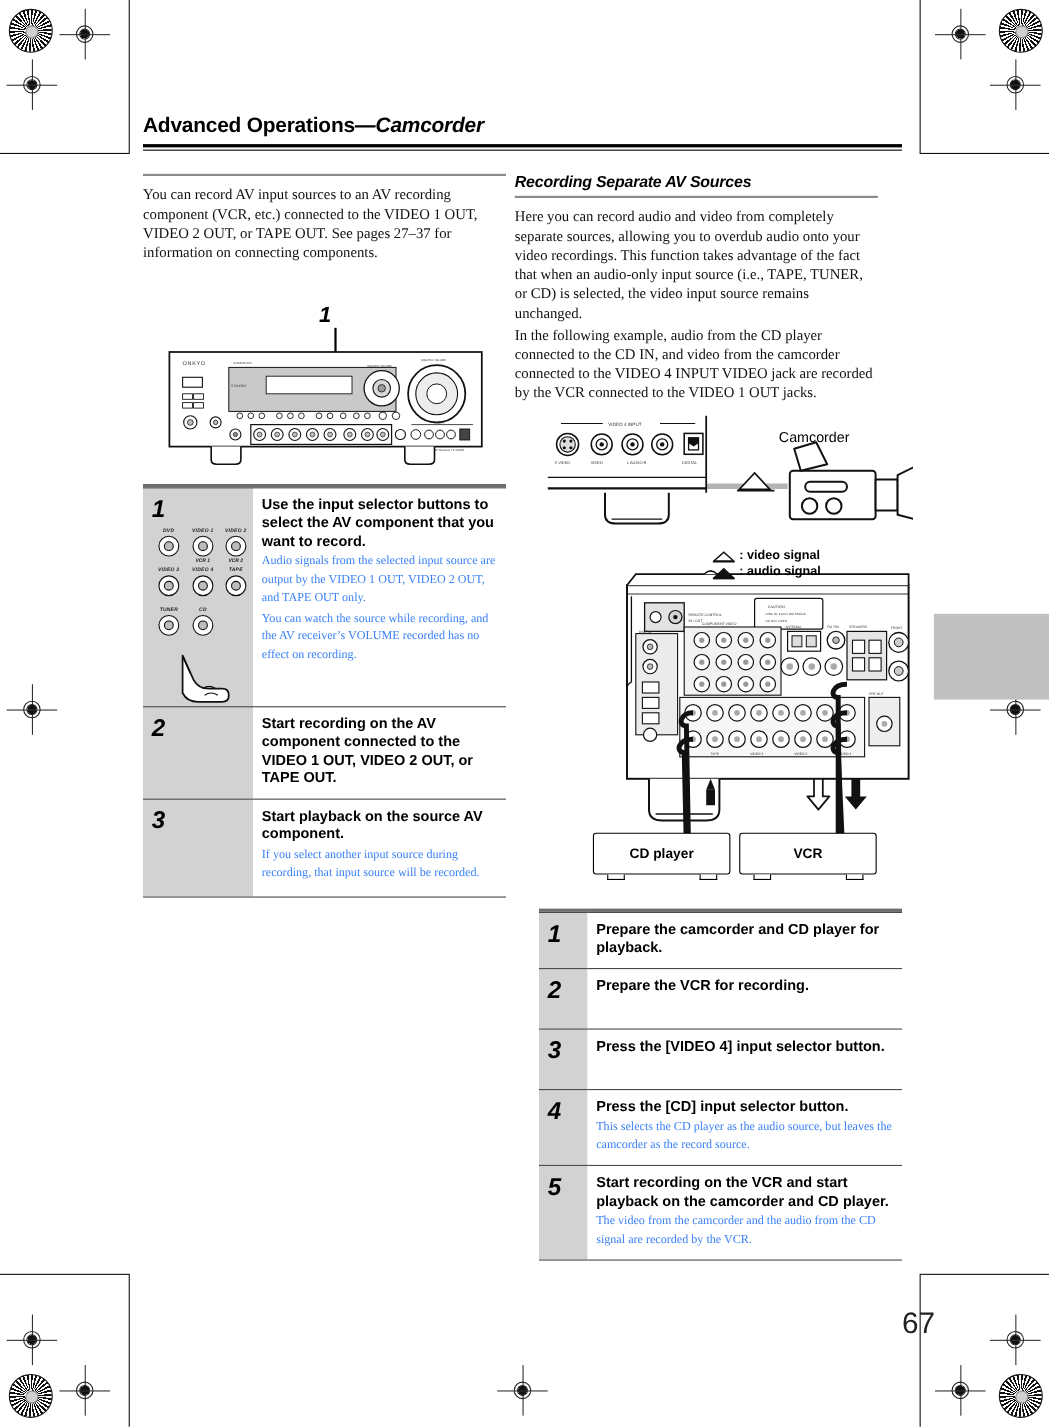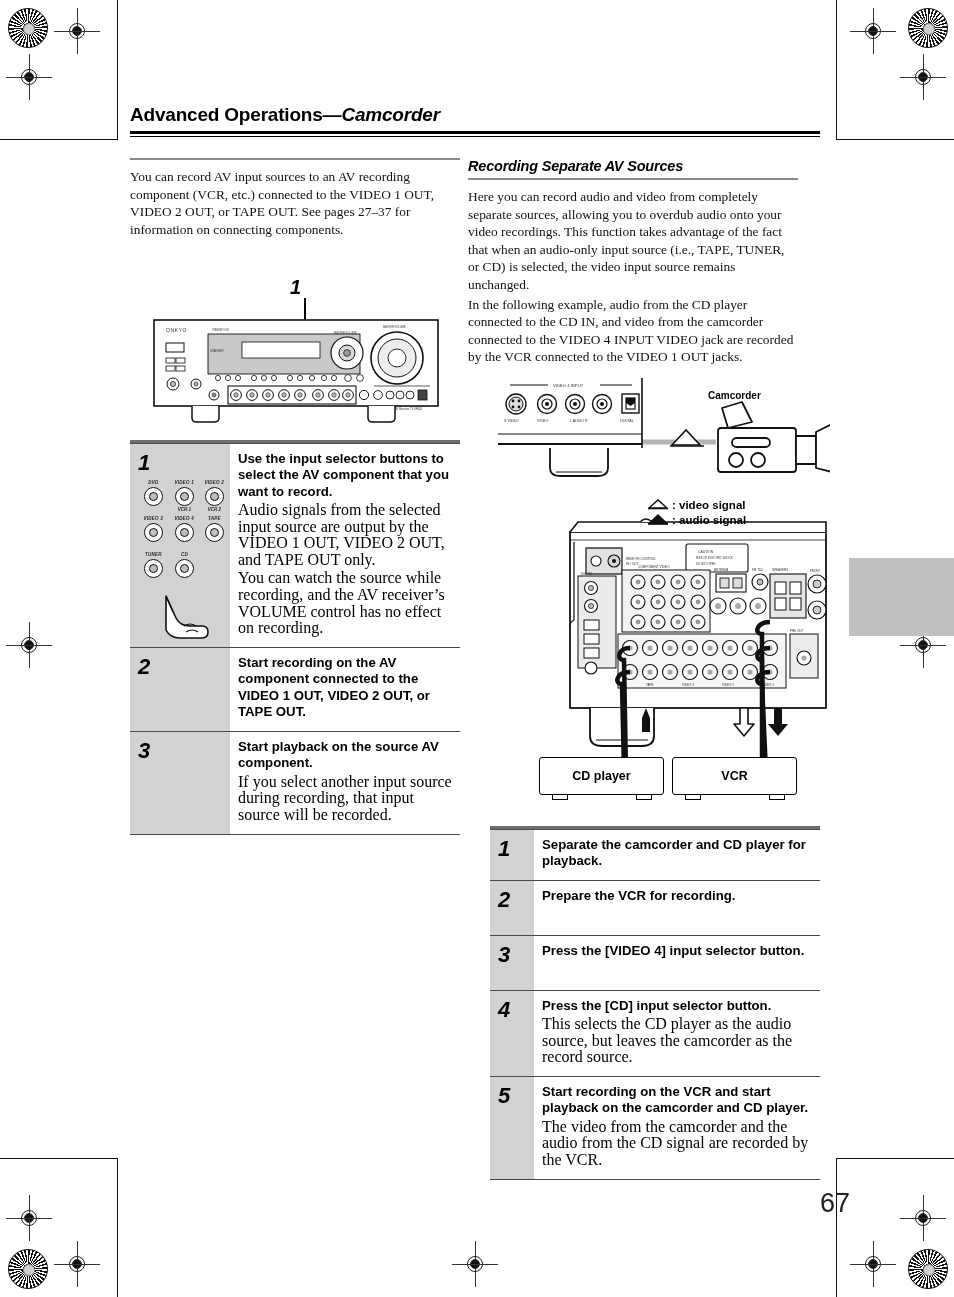--- a/index.html
+++ b/index.html
@@ -90,21 +90,21 @@
   }
   .steps td.num.wide{ width:92px; }
   .steps td.txt{ padding:7px 2px 10px 8px;margin-left:28px; }
   .steps .bold{
     font-family:"Liberation Sans", sans-serif;
     font-weight:bold; font-size:13.2px; line-height:16.5px; color:#000;
     display:block;
   }
   .steps .plain{
     font-family:"Liberation Serif", serif;
-    font-size:16px; line-height:16.6px; color:#000000; display:block; margin-top:2px;
+    font-size:11px; line-height:16.6px; color:#3b82f6; display:block; margin-top:2px;
   }
   .steps .botrule td { border-bottom:1.4px solid #4a4a4a; height:0; padding:0; }
 
   
   .btnpanel{ position:relative; width:92px; height:152px; margin-top:4px; }
   .btnrow{ display:flex; gap:0px; }
   .btncell{ width:31px; text-align:center; }
   .btncap{
     font-family:"Liberation Sans", sans-serif;
     font-size:3.6px; letter-spacing:0.2px; color:#222; line-height:6px;
@@ -139,32 +139,32 @@
   }
 
   
   .diagram{ position:absolute; left:490px; top:372px; width:332px; height:440px; }
 
   .legend{
     position:absolute; left:648px; top:498px;
     font-family:"Liberation Sans", sans-serif;
     font-size:11.5px; font-weight:bold; line-height:15px; color:#000;
   }
-  .legend div{ display:flex; gap:4px; }
+  .legend div{ display:flex; align-items:center; gap:4px; }
 
   .devbox{
     position:absolute; border:1.6px solid #000; border-radius:3px;
     background:#fff; display:flex; align-items:center; justify-content:center;
     font-family:"Liberation Sans", sans-serif; font-size:12.5px; font-weight:bold;
   }
   .devfoot{ position:absolute; width:16px; height:5px; border:1.4px solid #000; border-top:none; background:#fff; }
 
   .camlabel{
     position:absolute; left:708px; top:390px;
-    font-family:"Liberation Sans", sans-serif; font-size:10px; font-weight:bold;
+    font-family:"Liberation Sans", sans-serif; font-size:13px; font-weight:normal;
   }
 
   
   .pageno{
     position:absolute; left:820px; top:1188px;
     font-family:"Liberation Sans", sans-serif;
     font-size:27px; color:#222;
   }
 
   .micro { font-family:"Liberation Sans", sans-serif; fill:#333; }
@@ -399,21 +399,21 @@
               <path d="M24 34 Q30 30 36 34" fill="none" stroke="#111" stroke-width="1.1"></path>
               <path d="M26 40 Q32 36 38 40" fill="none" stroke="#111" stroke-width="1.1"></path>
               <path d="M6 4 L13 20" fill="none" stroke="#111" stroke-width="1.4"></path>
             </svg>
           </div>
         </div>
       </td>
       <td class="txt">
         <span class="bold">Use the input selector buttons to select the AV component that you want to record.</span>
         <span class="plain">Audio signals from the selected input source are output by the VIDEO 1 OUT, VIDEO 2 OUT, and TAPE OUT only.</span>
-        <span class="plain">You can watch the source while recording, and the AV receiver’s VOLUME control has no effect on recording.</span>
+        <span class="plain">You can watch the source while recording, and the AV receiver’s VOLUME recorded has no effect on recording.</span>
       </td>
     </tr>
 
     <tr class="step">
       <td class="num wide">
         <span>2</span>
       </td>
       <td class="txt">
         <span class="bold">Start recording on the AV component connected to the VIDEO 1 OUT, VIDEO 2 OUT, or TAPE OUT.</span>
       </td>
@@ -698,21 +698,21 @@
     <tbody>
         <tr>
           <td class="toprule" colspan="2"></td>
         </tr>
 
     <tr class="step">
       <td class="num" style="padding-bottom:14px;">
         <span>1</span>
       </td>
       <td class="txt">
-        <span class="bold">Separate the camcorder and CD player for playback.</span>
+        <span class="bold">Prepare the camcorder and CD player for playback.</span>
       </td>
     </tr>
 
     <tr class="step">
       <td class="num" style="padding-bottom:22px;">
         <span>2</span>
       </td>
       <td class="txt">
         <span class="bold">Prepare the VCR for recording.</span>
       </td>

